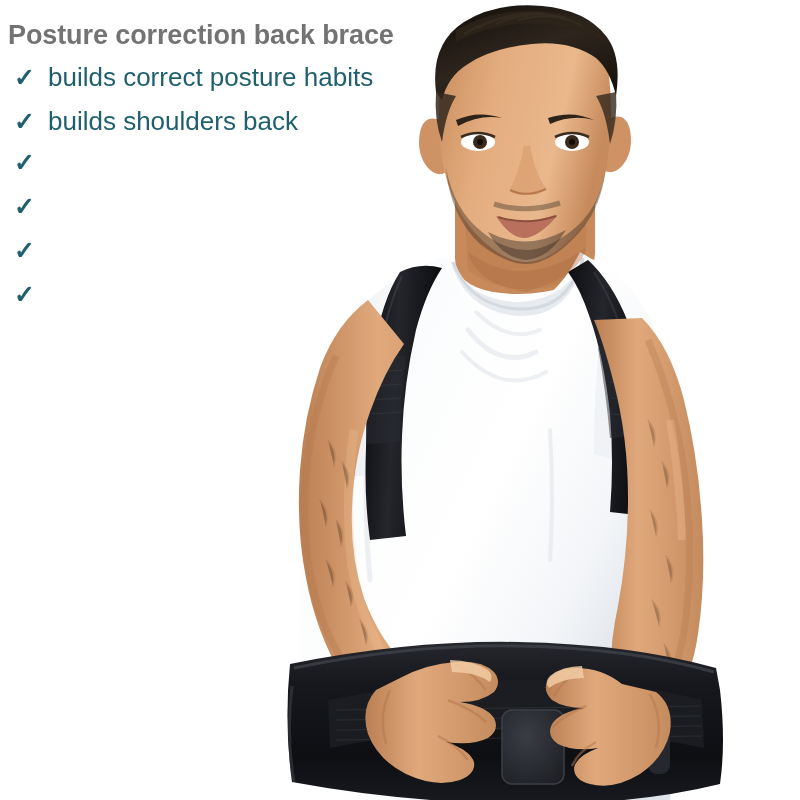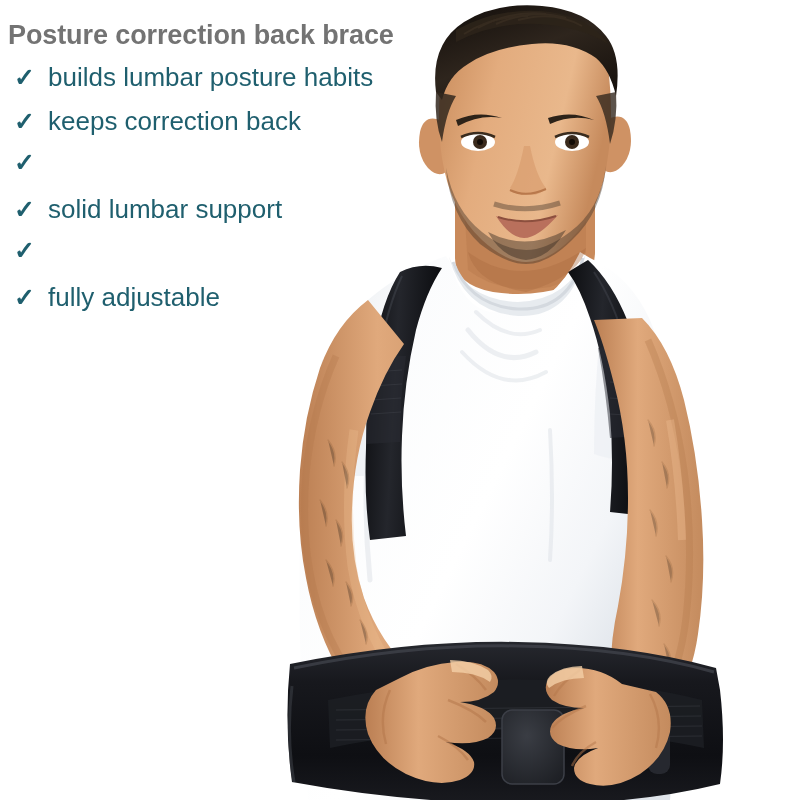--- a/index.html
+++ b/index.html
@@ -328,36 +328,34 @@
       <path d="M218 252 Q272 292 336 248 Q330 276 276 292 Q226 284 218 252 Z" fill="#a96c42" opacity="0.4"></path>
     </svg>
   </div>
 
   <div class="copy">
     <div class="headline">Posture correction back brace</div>
 
     <ul class="benefit-list">
       <li class="benefit">
         <span class="check">✓</span>
-        <span>builds lumbar posture habits</span>
-      </li>
-      <li class="benefit">
-        <span class="check">✓</span>
-        <span>keeps correction back</span>
-      </li>
-      <li class="benefit">
-        <span class="check">✓</span>
-      </li>
-      <li class="benefit">
-        <span class="check">✓</span>
-        <span>solid lumbar support</span>
-      </li>
-      <li class="benefit">
-        <span class="check">✓</span>
-      </li>
-      <li class="benefit">
-        <span class="check">✓</span>
-        <span>fully adjustable</span>
+        <span>builds correct posture habits</span>
+      </li>
+      <li class="benefit">
+        <span class="check">✓</span>
+        <span>builds shoulders back</span>
+      </li>
+      <li class="benefit">
+        <span class="check">✓</span>
+      </li>
+      <li class="benefit">
+        <span class="check">✓</span>
+      </li>
+      <li class="benefit">
+        <span class="check">✓</span>
+      </li>
+      <li class="benefit">
+        <span class="check">✓</span>
       </li>
     </ul>
   </div>
 
 </div>
 
 </body></html>

